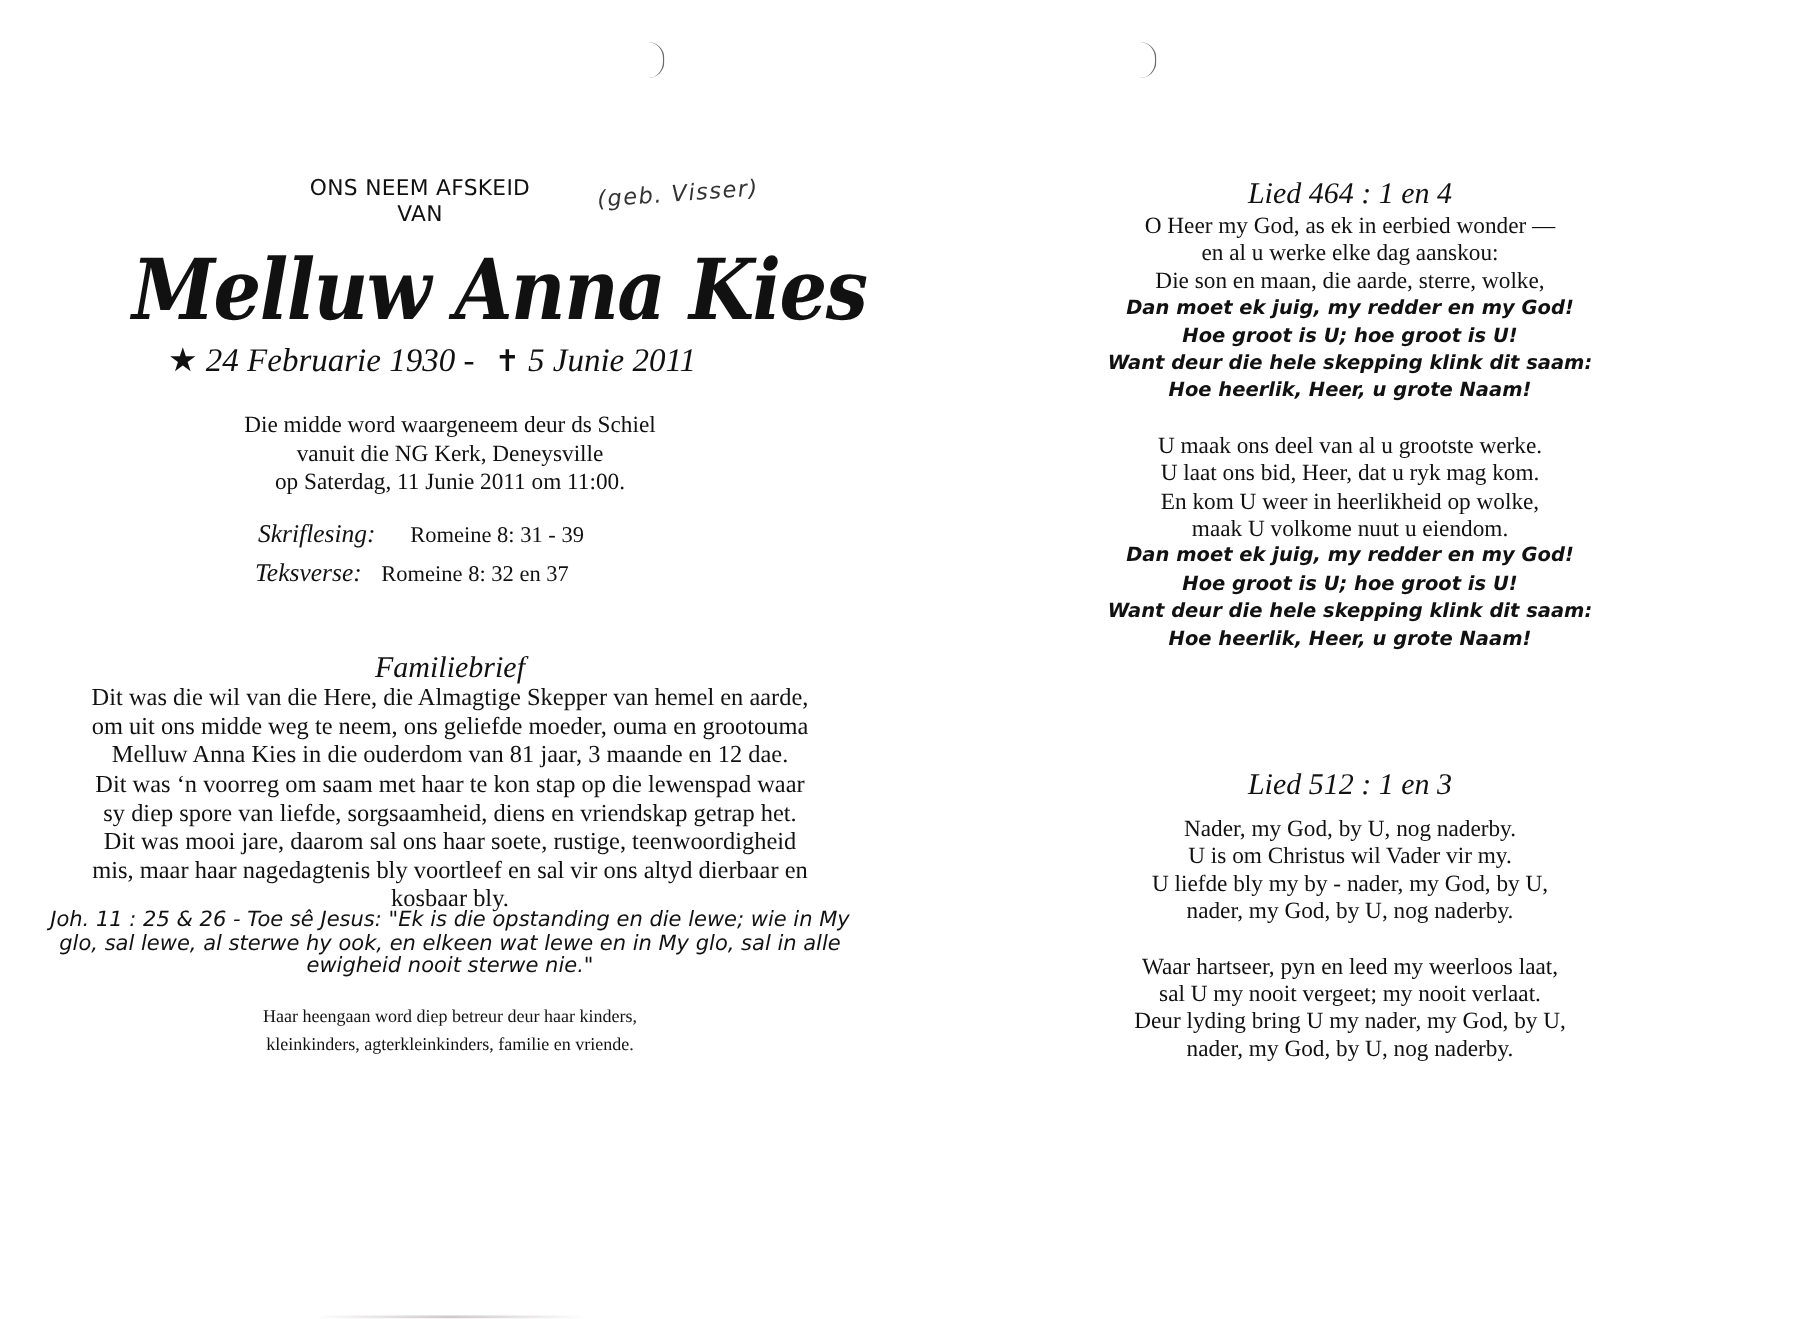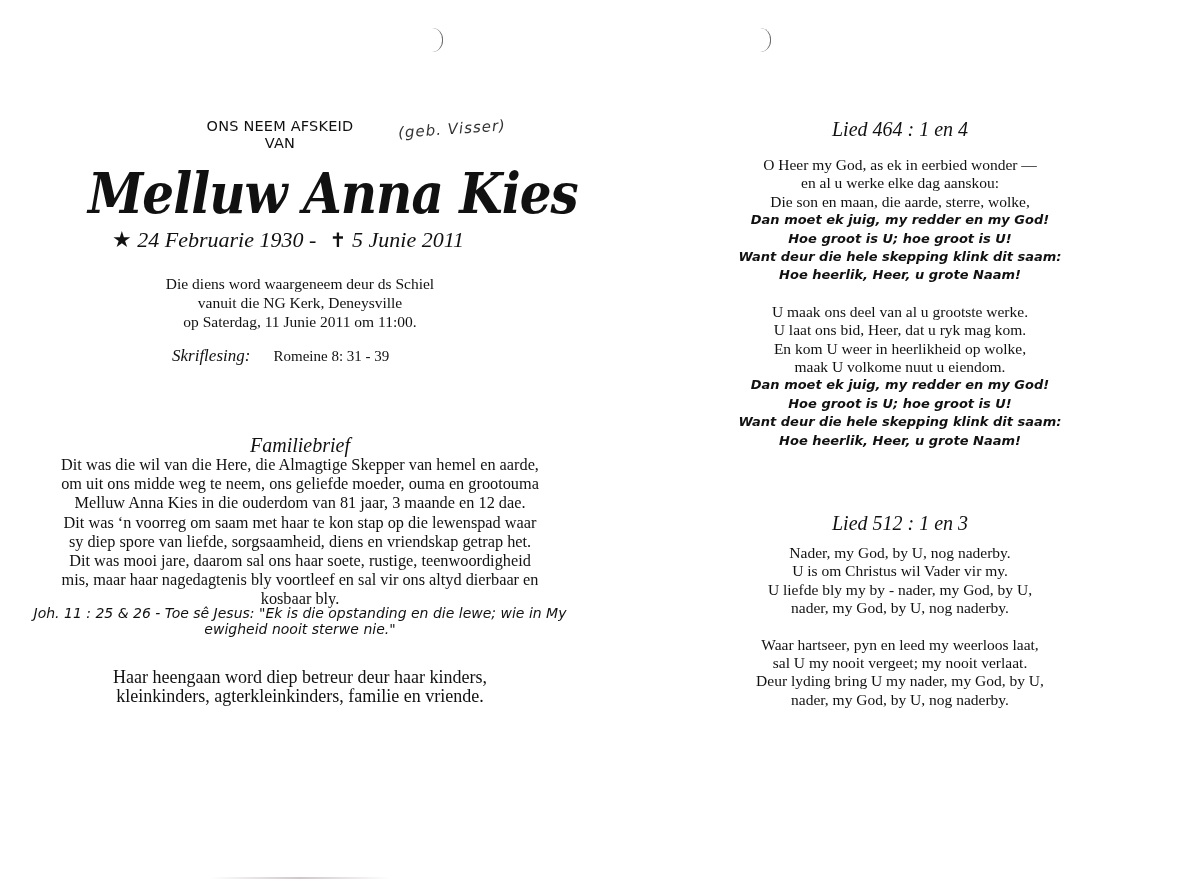--- a/index.html
+++ b/index.html
@@ -136,63 +136,68 @@
   <div class="abs name-title" style="left:88px; top:160px;">Melluw Anna Kies</div>
 
   <div class="abs dates" style="left:112px; top:227px; white-space:nowrap;">
     <span class="glyph-star">★</span>
     <span>24 Februarie 1930 -</span>
     <span class="glyph-cross" style="margin-left:8px;">✝</span>
     <span>5 Junie 2011</span>
   </div>
 
   <div class="abs center body-serif" style="left:90px; top:274px; width:420px;">
-    <div>Die diens word waargeneem deur ds Schiel</div>
+    <div>Die midde word waargeneem deur ds Schiel</div>
     <div>vanuit die NG Kerk, Deneysville</div>
     <div>op Saterdag, 11 Junie 2011 om 11:00.</div>
   </div>
 
   <div class="abs" style="left:172px; top:346px;">
     <div style="height:26px; white-space:nowrap;">
       <span class="script-label">Skriflesing:</span>
       <span class="ref-text" style="margin-left:18px;">Romeine 8:  31 - 39</span>
+    </div>
+    <div style="height:26px; white-space:nowrap; margin-left:-2px;">
+      <span class="script-label">Teksverse:</span>
+      <span class="ref-text" style="margin-left:8px;">Romeine 8:  32 en 37</span>
     </div>
   </div>
 
   <div class="abs center section-title" style="left:0; top:434px; width:600px;">Familiebrief</div>
 
   <div class="abs center letter-body" style="left:0; top:455px; width:600px;">
     <div>Dit was die wil van die Here, die Almagtige Skepper van hemel en aarde,</div>
     <div>om uit ons midde weg te neem, ons geliefde moeder, ouma en grootouma</div>
     <div>Melluw Anna Kies in die ouderdom van 81 jaar, 3 maande en 12 dae.</div>
     <div>Dit was ‘n voorreg om saam met haar te kon stap op die lewenspad waar</div>
     <div>sy diep spore van liefde, sorgsaamheid, diens en vriendskap getrap het.</div>
     <div>Dit was mooi jare, daarom sal ons haar soete, rustige, teenwoordigheid</div>
     <div>mis, maar haar nagedagtenis bly voortleef en sal vir ons altyd dierbaar en</div>
     <div>kosbaar bly.</div>
   </div>
 
   <div class="abs center verse-text" style="left:0; top:606px; width:600px;">
     <div>Joh. 11 : 25 &amp; 26 -  Toe sê Jesus: "Ek is die opstanding en die lewe; wie in My</div>
+    <div>glo, sal lewe, al sterwe hy ook, en elkeen wat lewe en in My glo, sal in alle</div>
     <div>ewigheid nooit sterwe nie."</div>
   </div>
 
-  <div class="abs center body-serif" style="left:0; top:668px; width:600px; font-size:18px; line-height:19px;">
+  <div class="abs center body-serif" style="left:0; top:668px; width:600px; font-size:12px; line-height:19px;">
     <div>Haar heengaan word diep betreur deur haar kinders,</div>
     <div>kleinkinders, agterkleinkinders, familie en vriende.</div>
   </div>
 
   <div class="bottom-edge"></div>
 </div>
 
 <div class="page page-right">
   <span class="punch-mark" style="left:160px;"></span>
 
   <div class="abs center" style="left:110px; top:118px; width:380px;">
-    <div class="section-title" style="margin-bottom:16px;">Lied 464 : 1 en 4</div>
+    <div class="section-title" style="margin-bottom:2px;">Lied 464 : 1 en 4</div>
     <div>
       <div class="hymn-line">O Heer my God, as ek in eerbied wonder —</div>
       <div class="hymn-line">en al u werke elke dag aanskou:</div>
       <div class="hymn-line">Die son en maan, die aarde, sterre, wolke,</div>
       <div class="hymn-refrain">Dan moet ek juig, my redder en my God!</div>
       <div class="hymn-refrain">Hoe groot is U; hoe groot is U!</div>
       <div class="hymn-refrain">Want deur die hele skepping klink dit saam:</div>
       <div class="hymn-refrain">Hoe heerlik, Heer, u grote Naam!</div>
     </div>
     <div class="gap"></div>

